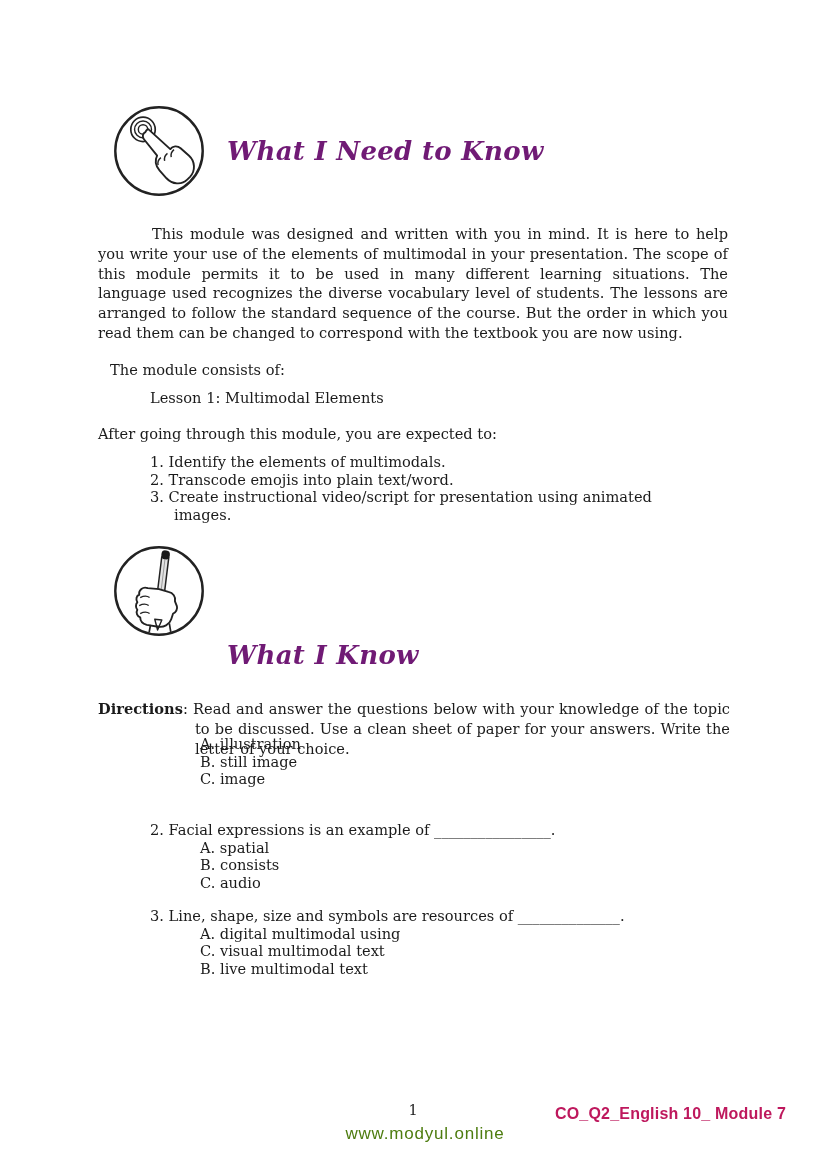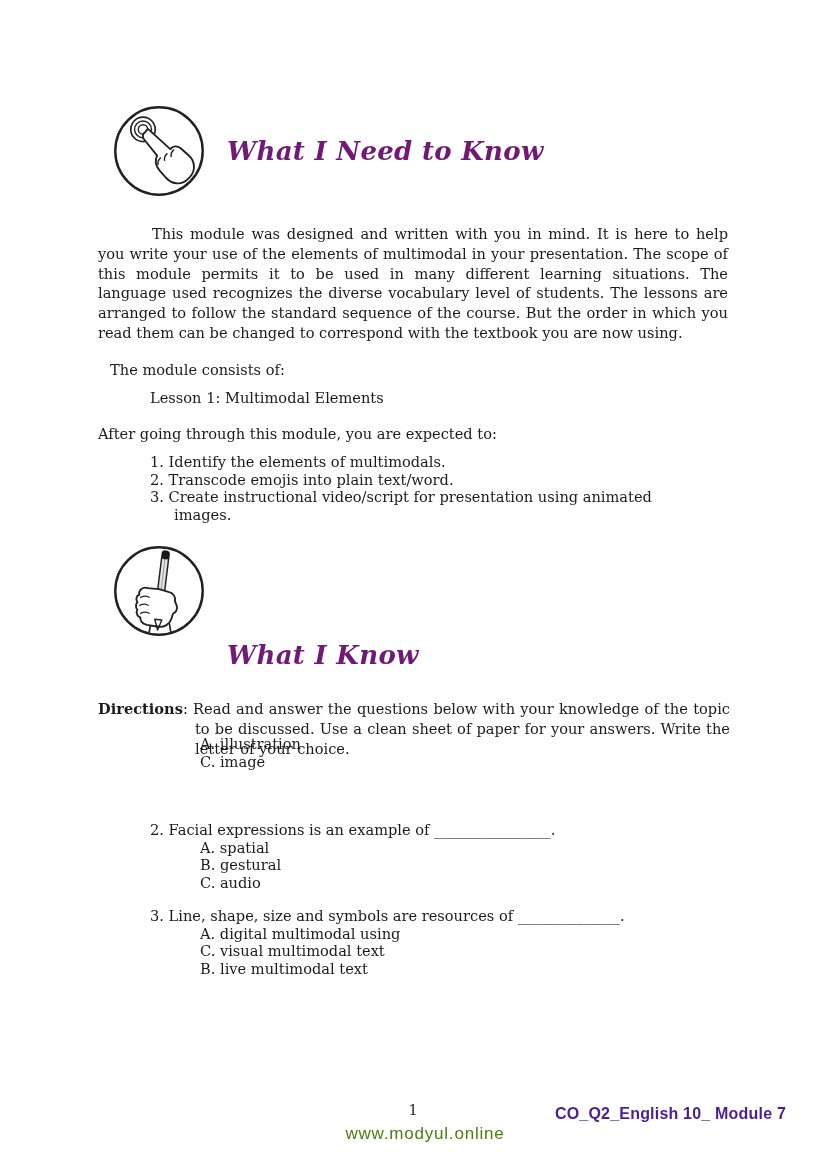--- a/index.html
+++ b/index.html
@@ -20,21 +20,21 @@
     font-size:26px; line-height:34px; letter-spacing:0.3px; color:#701a75;
   }
   .icon-circle svg { display:block; }
   .q-block .q-options { margin-left:50px; }
   .bold { font-weight:bold; }
   .footer-page-number {
     left:0; width:826px; text-align:center; font-size:14.5px; line-height:18px;
   }
   .footer-doc-code {
     right:40px; font-family:"Liberation Sans", sans-serif; font-weight:bold;
-    font-size:16px; line-height:20px; color:#4c1d95; letter-spacing:0.2px;
+    font-size:16px; line-height:20px; color:#be185d; letter-spacing:0.2px;
   }
   .footer-watermark {
     left:12px; width:826px; text-align:center;
     font-family:"Liberation Sans", sans-serif; font-size:17px; line-height:20px;
     color:#4d7c0f; letter-spacing:0.8px;
   }
 </style>
 </head>
 <body>
 
@@ -87,29 +87,30 @@
 
 <h1 class="abs section-title" style="left:227px; top:606px;margin-top:32px;">What I Know</h1>
 
 <div class="abs body-text justify hang" style="left:98px; top:699px; width:632px; line-height:20px;">
   <span class="bold">Directions</span><span>: Read and answer the questions below with your knowledge of the topic to be discussed. Use a clean sheet of paper for your answers. Write the letter of your choice.</span>
 </div>
 
 <div class="abs body-text tight q-block" style="left:150px; top:735px; width:560px;">
   <div class="q-options">
     <div>A. illustration</div>
+    <div>B. still image</div>
     <div>C. image</div>
   </div>
 </div>
 
 <div class="abs body-text tight q-block" style="left:150px; top:821px; width:560px;">
   <div>2. Facial expressions is an example of ________________.</div>
   <div class="q-options">
     <div>A. spatial</div>
-    <div>B. gestural</div>
+    <div>B. consists</div>
     <div>C. audio</div>
   </div>
 </div>
 
 <div class="abs body-text tight q-block" style="left:150px; top:907px; width:560px;">
   <div>3. Line, shape, size and symbols are resources of ______________.</div>
   <div class="q-options">
     <div>A. digital multimodal using</div>
     <div>C. visual multimodal text</div>
     <div>B. live multimodal text</div>

